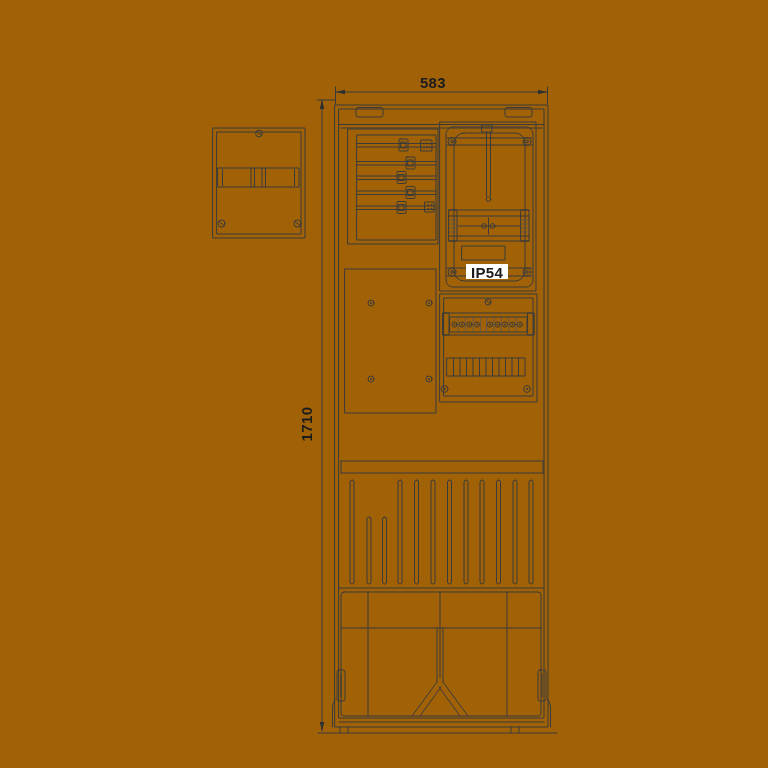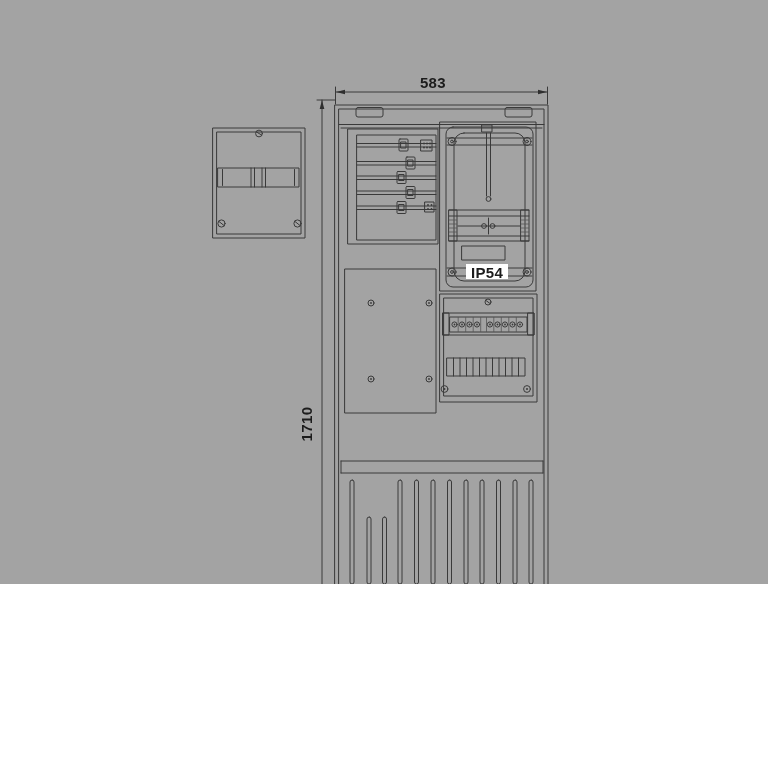--- a/index.html
+++ b/index.html
@@ -1,16 +1,16 @@
 <!DOCTYPE html>
 <html><head>
 <meta charset="utf-8">
 <style>
   html,body{margin:0;padding:0;background:#ffffff;}
-  .canvas{width:768px;height:584px;position:relative;background:#a3a3a3;
+  .canvas{width:768px;height:768px;position:relative;background:#a16207;
           font-family:"Liberation Sans", sans-serif;overflow:hidden;}
   svg{display:block;}
   .ln{fill:none;stroke:#3a3a3a;stroke-width:1;stroke-linecap:round;stroke-linejoin:round;}
   .thin{fill:none;stroke:#555555;stroke-width:0.8;}
   .fl{fill:#2f2f2f;stroke:none;}
   .dot{fill:#3a3a3a;stroke:none;}
   .white{fill:#ffffff;stroke:none;}
   text{fill:#1c1c1c;}
   .dim{font-size:15px;font-weight:600;letter-spacing:0.4px;}
   .ip{font-size:15px;font-weight:700;letter-spacing:0.3px;}

